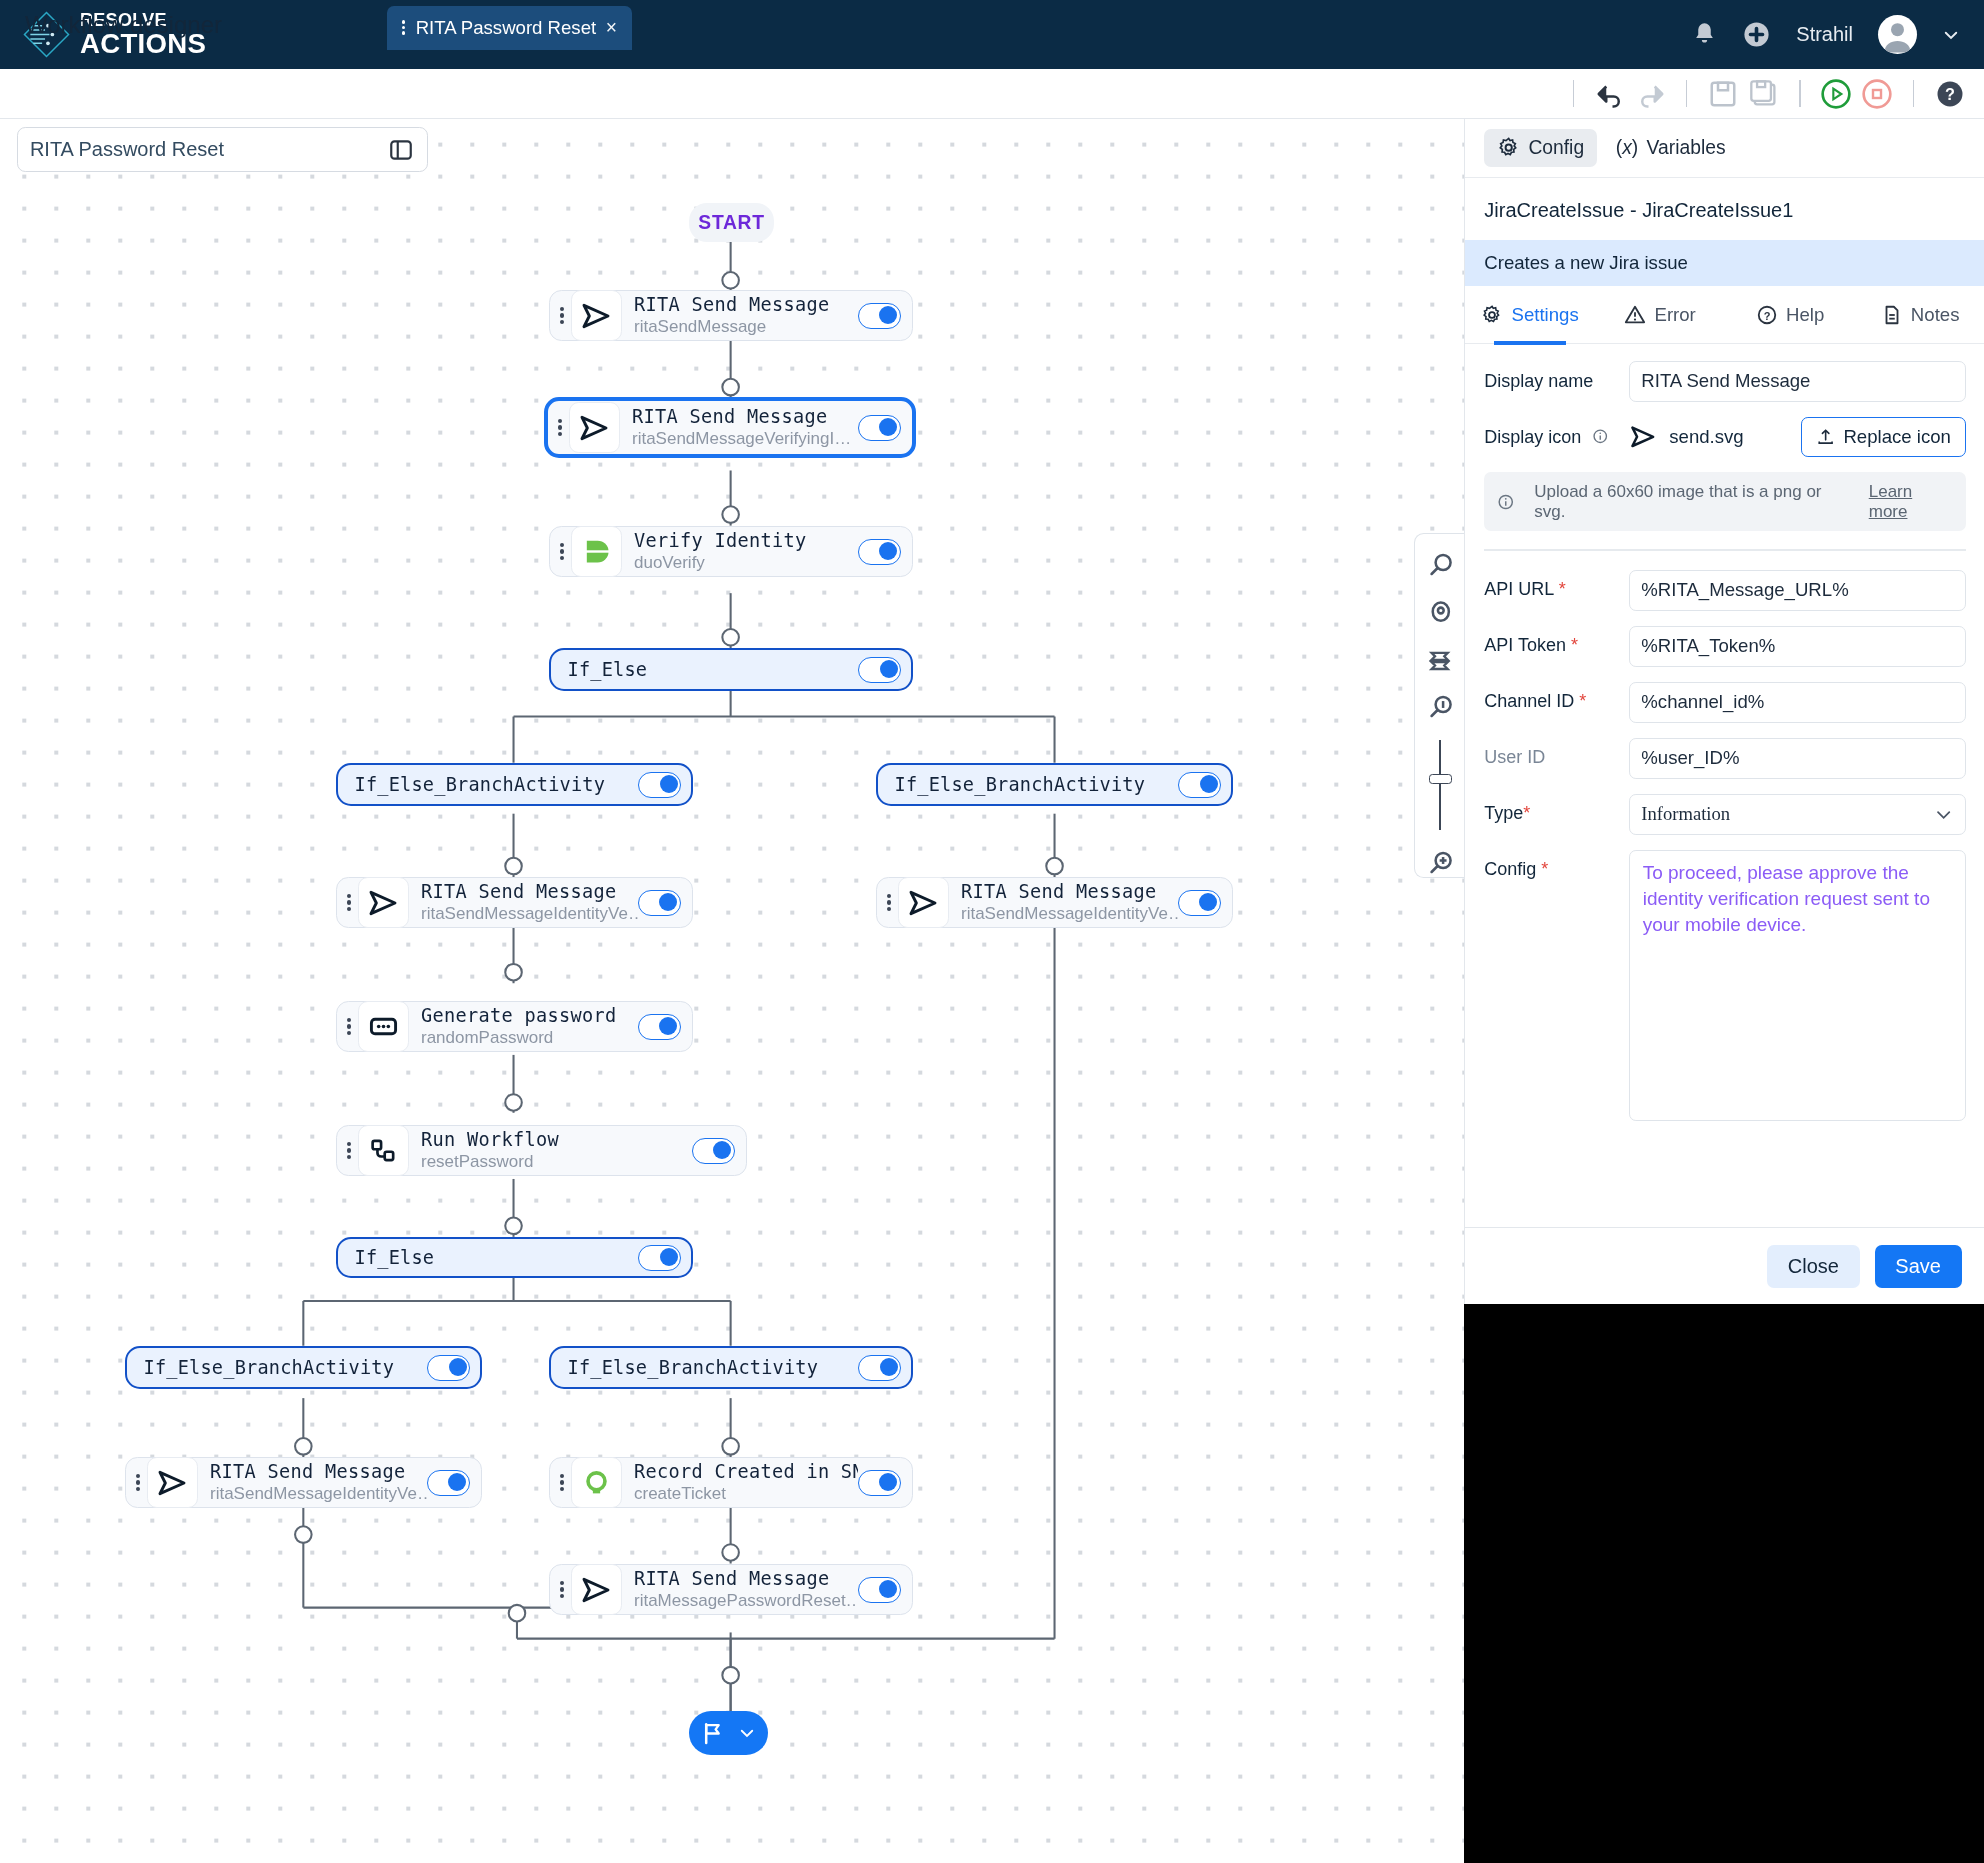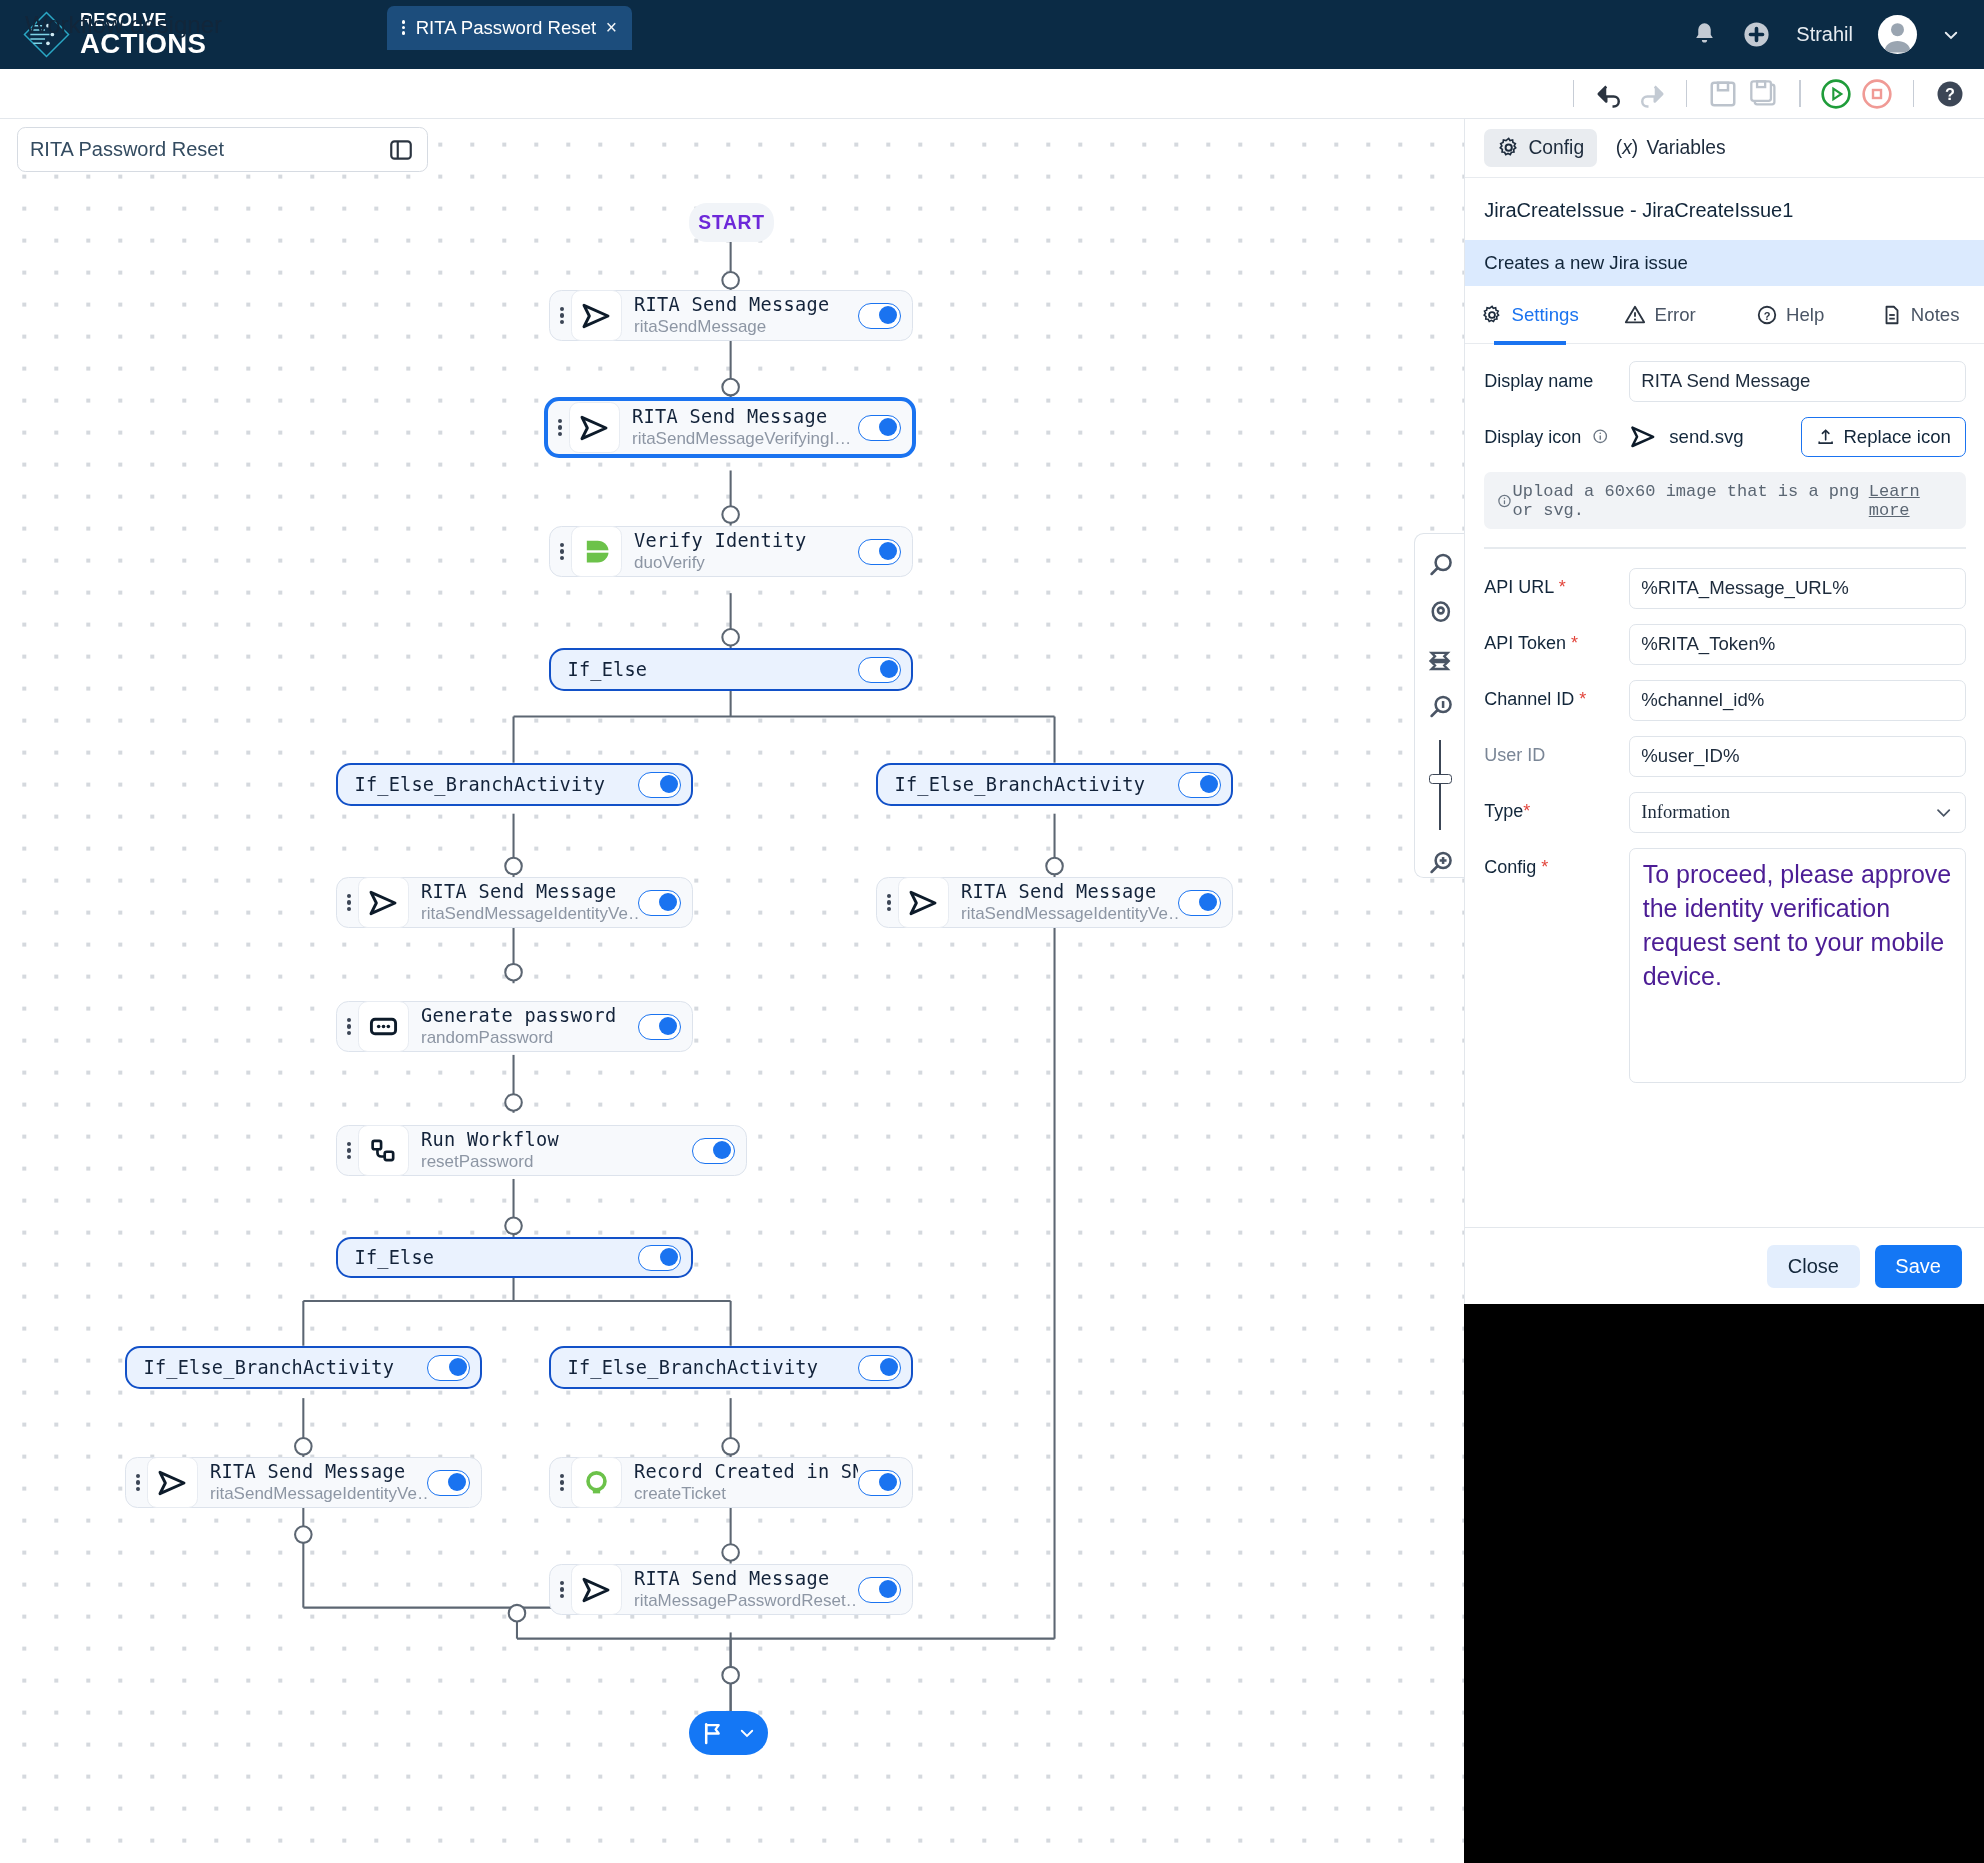--- a/index.html
+++ b/index.html
@@ -143,32 +143,32 @@
   .frow { display: flex; align-items: flex-start; margin-bottom: 15px; }
   .flabel { width: 145px; padding-top: 9.6px; font-size: 18px; color: #12263a; flex: none; }
   .flabel.muted { color: #7a8696; }
   .req { color: #e2453c; }
   .finput {
     flex: 1; height: 41px; border: 1.4px solid #dfe4ea; border-radius: 6.9px;
     display: flex; align-items: center; padding: 0 11px; font-size: 18.6px; color: #1d2b3c; background: #fff;
   }
   .fselect { justify-content: space-between; font-family: Liberation Serif, serif; }
   .ftextarea {
-    flex: 1; height: 235px; border: 1.4px solid #dfe4ea; border-radius: 6.9px;
-    padding: 9.6px 12.4px; font-size: 25px; color: #4c1d95; line-height: 1.35; background: #fff;
+    flex: 1; height: 271px; border: 1.4px solid #dfe4ea; border-radius: 6.9px;
+    padding: 9.6px 12.4px; font-size: 19px; color: #8b5cf6; line-height: 1.35; background: #fff;
   }
   .iconrow { display: flex; align-items: center; gap: 12.4px; flex: 1; }
   .iconfile { font-size: 18.6px; color: #12263a; }
   .replace-btn {
     margin-left: auto; border: 1.4px solid #1a73f0; border-radius: 6.9px; color: #12263a;
     height: 40px; display: flex; align-items: center; gap: 8.3px; padding: 0 13.8px; font-size: 18.6px;
   }
   .hint {
     background: #f1f3f6; border-radius: 6.9px; padding: 9.6px 12.4px; margin: 1.4px 0 0 0;
-    font-size: 17px; color: #5b6673; display: flex; align-items: center; gap: 1px; font-family: Liberation Mono, monospace;
+    font-size: 17px; color: #5b6673; display: flex; align-items: center; gap: 20px;
   }
   .hint a { color: #5b6673; }
   .divider { height: 1.4px; background: #e6eaee; margin: 18px 0 19.3px 0; }
   .panel-footer {
     height: 77px; border-top: 1.4px solid #e3e7ec; display: flex; align-items: center;
     justify-content: flex-end; gap: 15px; padding-right: 23.4px;
   }
   .btn { height: 43px; border-radius: 6.9px; display: flex; align-items: center; justify-content: center; padding: 0 20.7px; font-size: 20px; }
   .btn-close { background: #e3eefd; color: #12263a; }
   .btn-save { background: #1477f5; color: #fff; }

